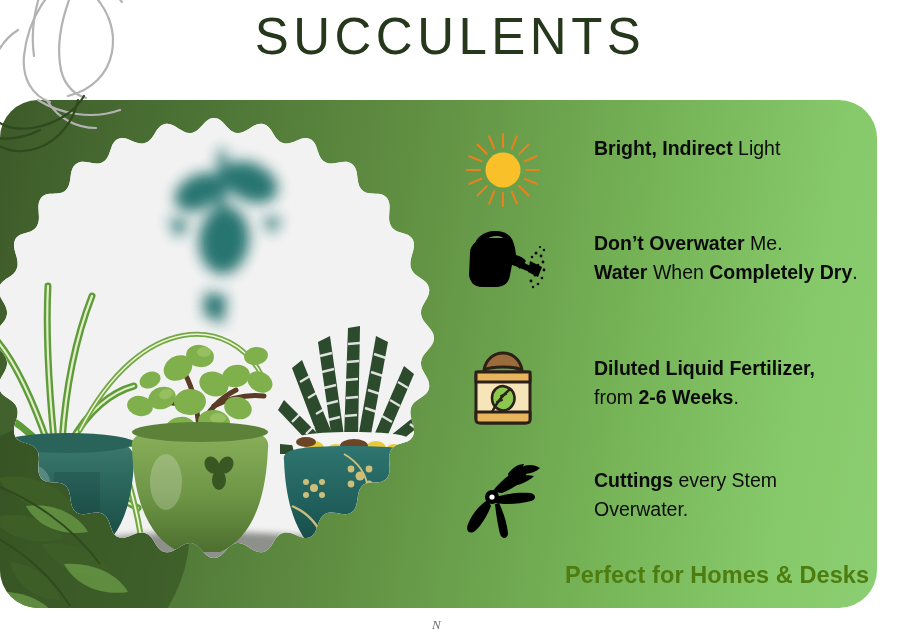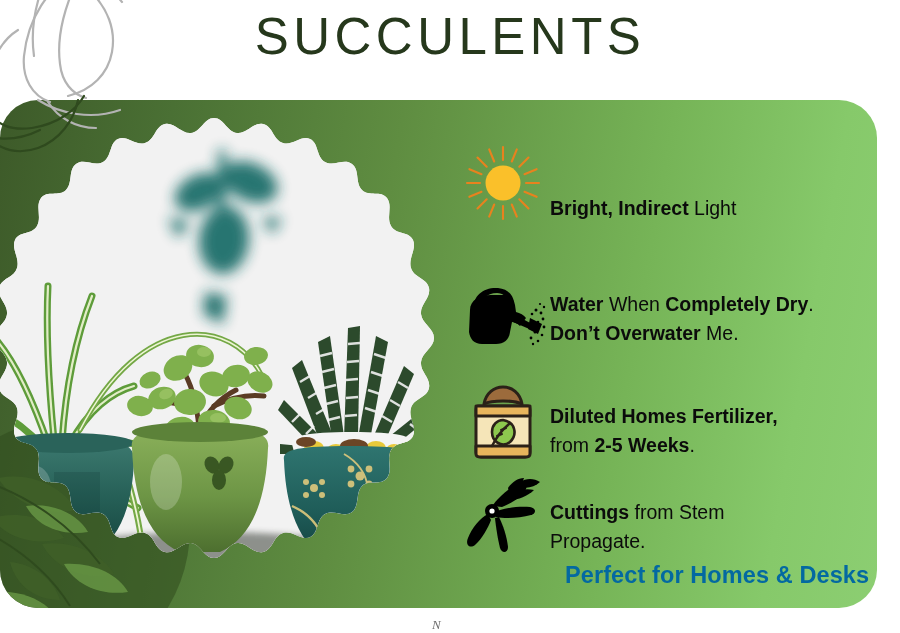--- a/index.html
+++ b/index.html
@@ -62,22 +62,23 @@
     z-index:4;
   }
   .photo-svg{display:block;width:505px;height:500px;}
 
   
   .rows{
     position:absolute;left:455px;top:128px;width:445px;
     z-index:5;
   }
   .row{
-    display:flex;align-items:flex-end;
+    display:flex;align-items:flex-start;
     margin-bottom:0;
+    gap:44px;
   }
   .row .ico{
     flex:0 0 auto;width:95px;height:auto;
     display:flex;align-items:flex-start;justify-content:center;
     padding-top:2px;
   }
   .row .txt{
     flex:1 1 auto;
     color:#0b0b0b;
     font-size:19.5px;
@@ -87,21 +88,21 @@
   .txt b{font-weight:700;}
   .txt .lt{font-weight:400;}
 
   .row-light{height:95px;}
   .row-water{height:125px;}
   .row-fert{height:112px;}
   .row-prop{height:96px;}
 
   .tagline{
     position:absolute;left:565px;top:562px;
-    font-size:23.5px;font-weight:700;color:#0369a1;
+    font-size:23.5px;font-weight:700;color:#4d7c0f;
     white-space:nowrap;letter-spacing:.1px;
     z-index:6;
   }
 
   .watermark{
     position:absolute;left:432px;top:617px;
     font-family:"Liberation Serif", serif;
     font-style:italic;font-size:13px;color:#6d6d6d;
     z-index:8;
   }
@@ -423,22 +424,22 @@
             <circle cx="71" cy="56" x="0" r="1.4"></circle>
               <circle cx="78" cy="59" r="1.3"></circle>
             <circle cx="84" cy="25" r="1.2"></circle>
               <circle cx="69" cy="44" r="1.2"></circle>
             <circle cx="73" cy="62" r="1.2"></circle>
               <circle cx="80" cy="22" r="1.1"></circle>
           </g>
         </svg>
       </div>
       <div class="txt">
+        <div><b>Don’t Overwater</b><span class="lt"> Me.</span></div>
         <div><b>Water</b><span class="lt"> When </span><b>Completely Dry</b><span class="lt">.</span></div>
-        <div><b>Don’t Overwater</b><span class="lt"> Me.</span></div>
       </div>
     </div>
 
     <div class="row row-fert">
       <div class="ico">
         <svg width="74" height="76" viewBox="0 0 74 76">
 
           <path d="M18 20 C 20 9, 28 3, 37 3 C 46 3, 54 9, 56 20 C 48 16, 26 16, 18 20 Z" fill="#9C6B3C" stroke="#2b2118" stroke-width="3" stroke-linejoin="round"></path>
 
           <path d="M13 22 L 61 22 C 63 22, 64 24, 64 26 L 64 68 C 64 71, 62 73, 59 73 L 15 73
@@ -450,22 +451,22 @@
 
           <path d="M37 36 C 49 38, 52 50, 44 58 C 36 64, 26 58, 26 48 C 26 41, 31 36, 37 36 Z" fill="#8DC84E" stroke="#2b2118" stroke-width="2.6"></path>
           <path d="M43 40 C 36 46, 30 54, 26 62" stroke="#2b2118" stroke-width="2.4" fill="none" stroke-linecap="round"></path>
           <g stroke="#2b2118" stroke-width="2" stroke-linecap="round">
             <line x1="40" y1="44" x2="35" y2="46"></line>
             <line x1="36" y1="50" x2="31" y2="52"></line>
           </g>
         </svg>
       </div>
       <div class="txt">
-        <div><b>Diluted Homes Fertilizer,</b></div>
-        <div><span class="lt">from </span><b>2-5 Weeks</b><span class="lt">.</span></div>
+        <div><b>Diluted Liquid Fertilizer,</b></div>
+        <div><span class="lt">from </span><b>2-6 Weeks</b><span class="lt">.</span></div>
       </div>
     </div>
 
     <div class="row row-prop">
       <div class="ico">
         <svg width="82" height="80" viewBox="0 0 82 80">
           <g fill="#000000">
 
             <path d="M30 30 C 36 22, 46 12, 56 8 C 62 6, 66 8, 64 13 C 61 20, 50 27, 40 31 Z"></path>
 
@@ -481,22 +482,22 @@
             <path d="M58 6 C 64 2, 72 2, 78 6 C 72 12, 62 13, 57 10 Z"></path>
             <path d="M46 12 C 50 6, 56 2, 62 2 C 60 9, 54 14, 47 16 Z"></path>
           </g>
           <g fill="#ffffff">
             <circle cx="30" cy="35" r="2.6"></circle>
             <path d="M23 40 C 18 45, 13 53, 10 60" stroke="#ffffff" stroke-width="0" fill="none"></path>
           </g>
         </svg>
       </div>
       <div class="txt">
-        <div><b>Cuttings</b><span class="lt"> from Stem</span></div>
-        <div><span class="lt">Propagate.</span></div>
+        <div><b>Cuttings</b><span class="lt"> every Stem</span></div>
+        <div><span class="lt">Overwater.</span></div>
       </div>
     </div>
 
   </div>
 
   <div class="tagline">Perfect for Homes &amp; Desks</div>
 
   <div class="watermark">N</div>
 
 </div>

